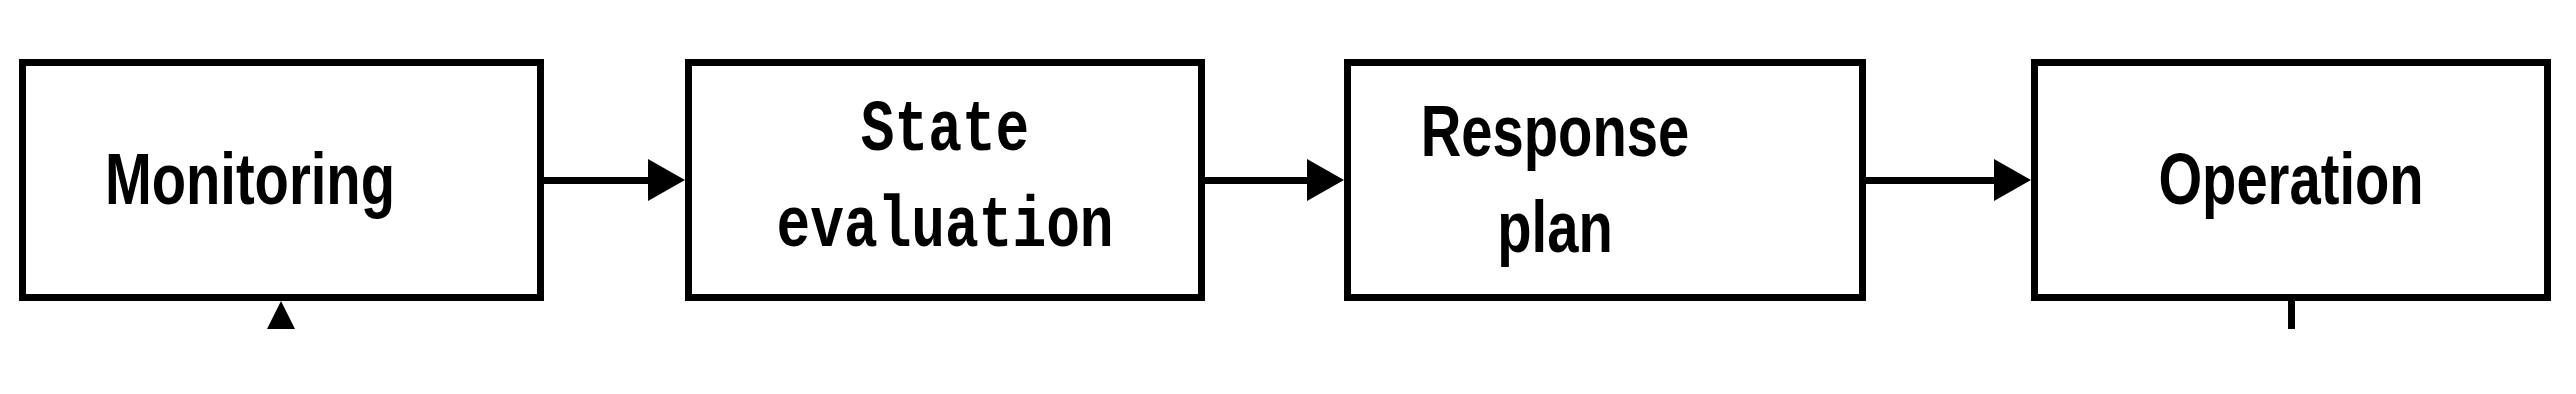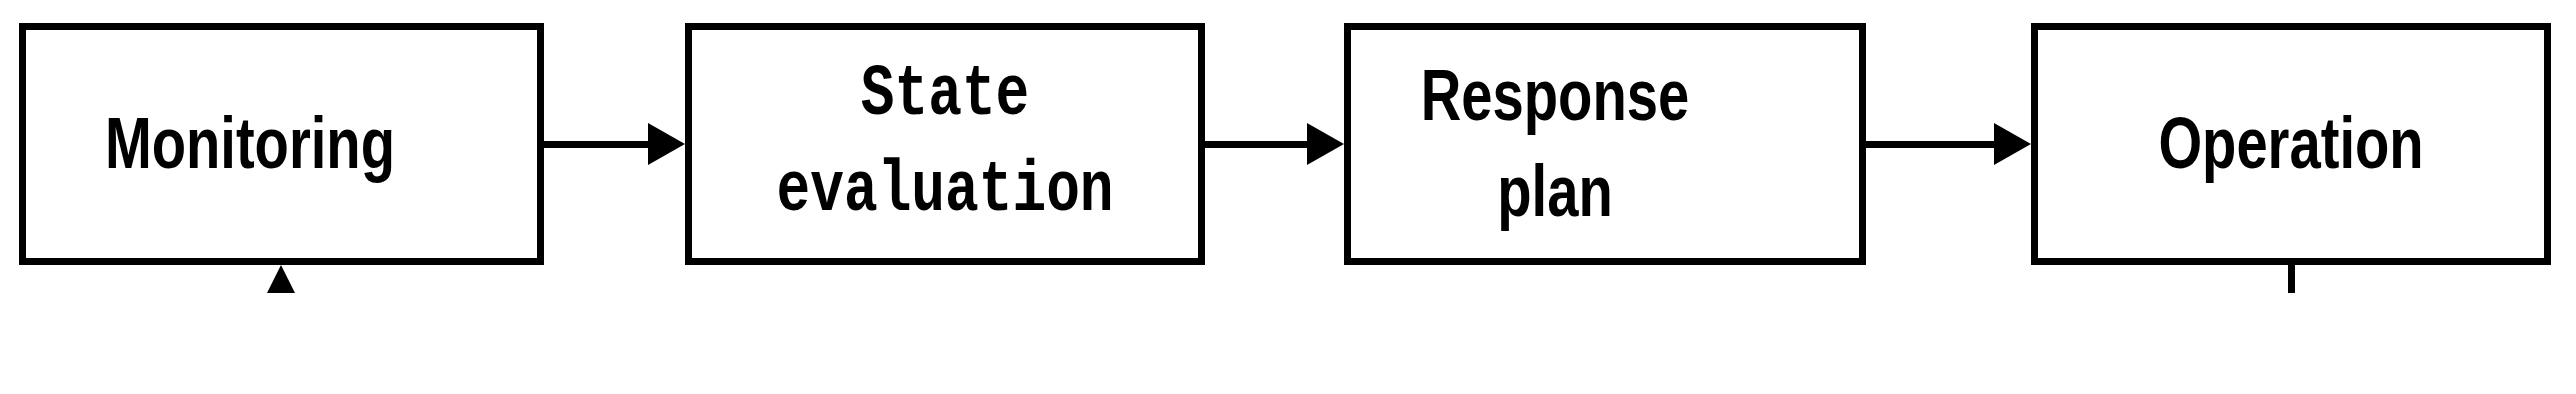--- a/index.html
+++ b/index.html
@@ -3,20 +3,21 @@
 <meta charset="utf-8">
 <style>
   html, body { margin: 0; padding: 0; background: #ffffff; }
   #canvas {
     position: relative;
     width: 2576px;
     height: 293px;
     background: #ffffff;
     overflow: hidden;
     font-family: "Liberation Sans", "DejaVu Sans", sans-serif;
+    margin-top: 36px;
   }
   .node {
     position: absolute;
     top: 22.5px;
     height: 242px;
     box-sizing: border-box;
     border: 7.2px solid #000000;
     background: #ffffff;
     display: flex;
     align-items: center;

